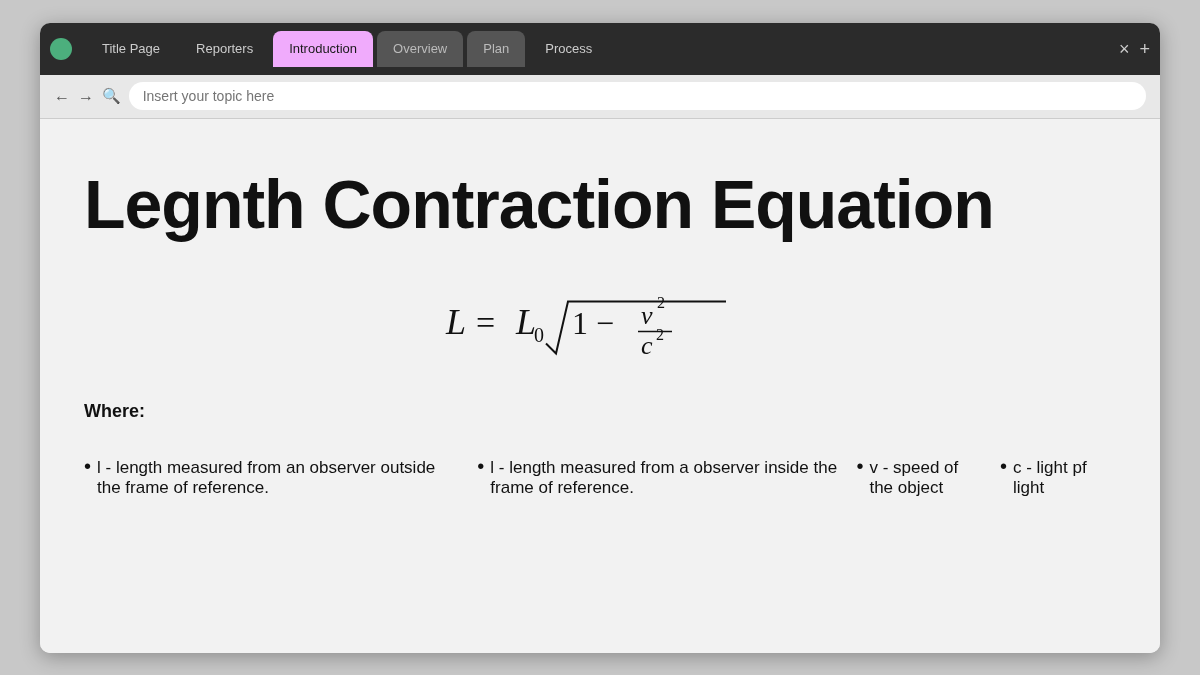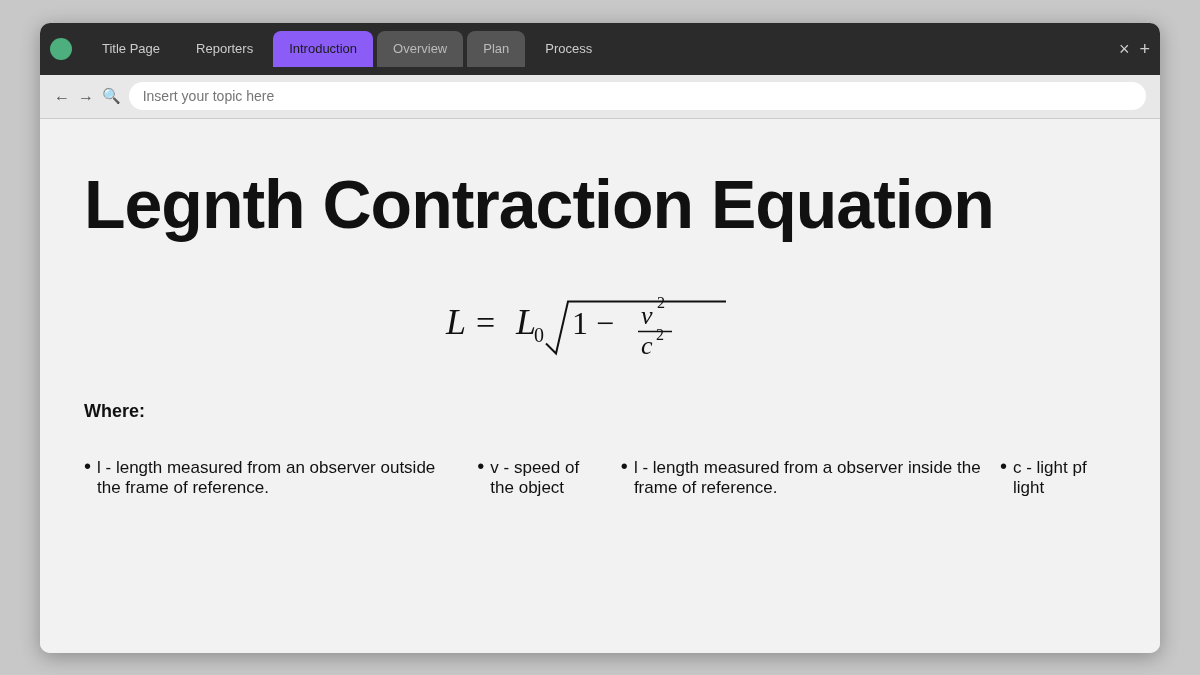--- a/index.html
+++ b/index.html
@@ -49,21 +49,21 @@
       display: flex;
       align-items: center;
       font-size: 13px;
       color: #ccc;
       cursor: pointer;
       background: transparent;
       white-space: nowrap;
     }
 
     .tab.active {
-      background: #8b5cf6;
+      background: #f0abfc;
       color: #1a1a1a;
     }
 
     .tab.dimmed {
       background: #555;
       color: #bbb;
     }
 
     .tab-actions {
       margin-left: auto;
@@ -242,24 +242,24 @@
       </svg>
     </div>
 
     <div class="where-label">Where:</div>
 
     <ul class="bullet-list">
       <li>
         <span>l - length measured from an observer outside the frame of reference.</span>
       </li>
       <li>
+        <span>l - length measured from a observer inside the frame of reference.</span>
+      </li>
+      <li>
         <span>v - speed of the object</span>
-      </li>
-      <li>
-        <span>l - length measured from a observer inside the frame of reference.</span>
       </li>
       <li>
         <span>c - light pf light</span>
       </li>
     </ul>
 
   </div>
 </div>
 
 </body></html>

